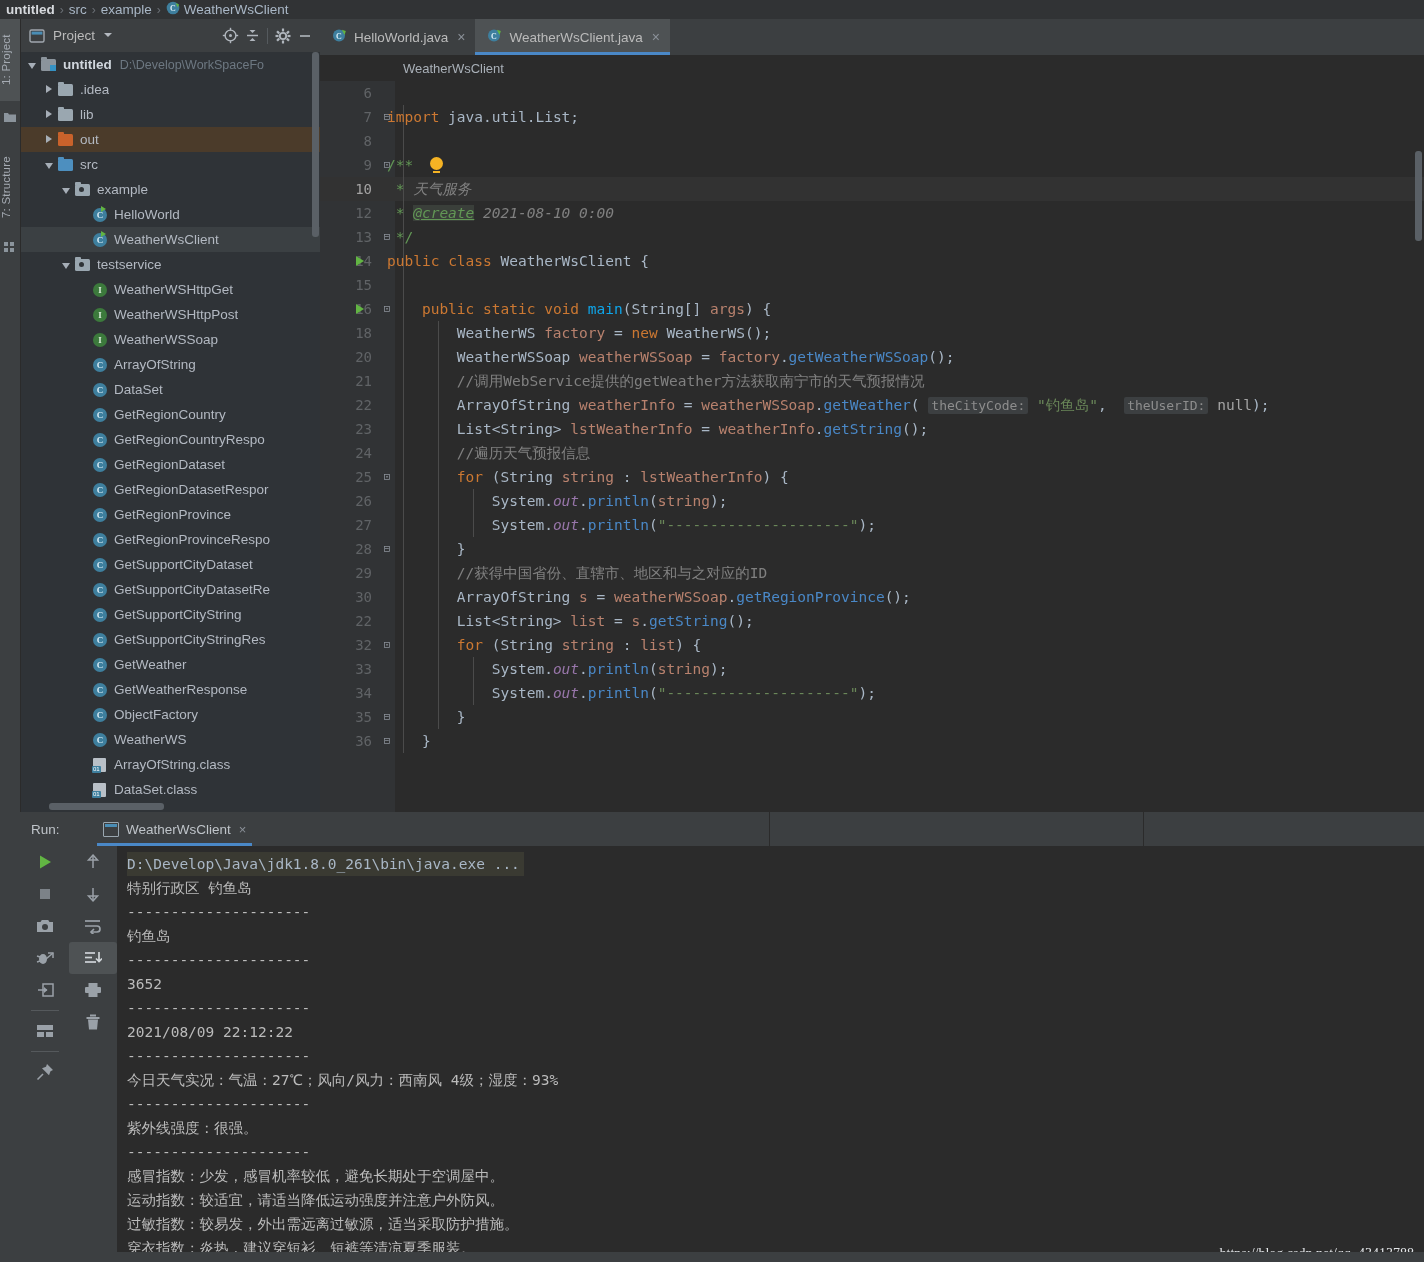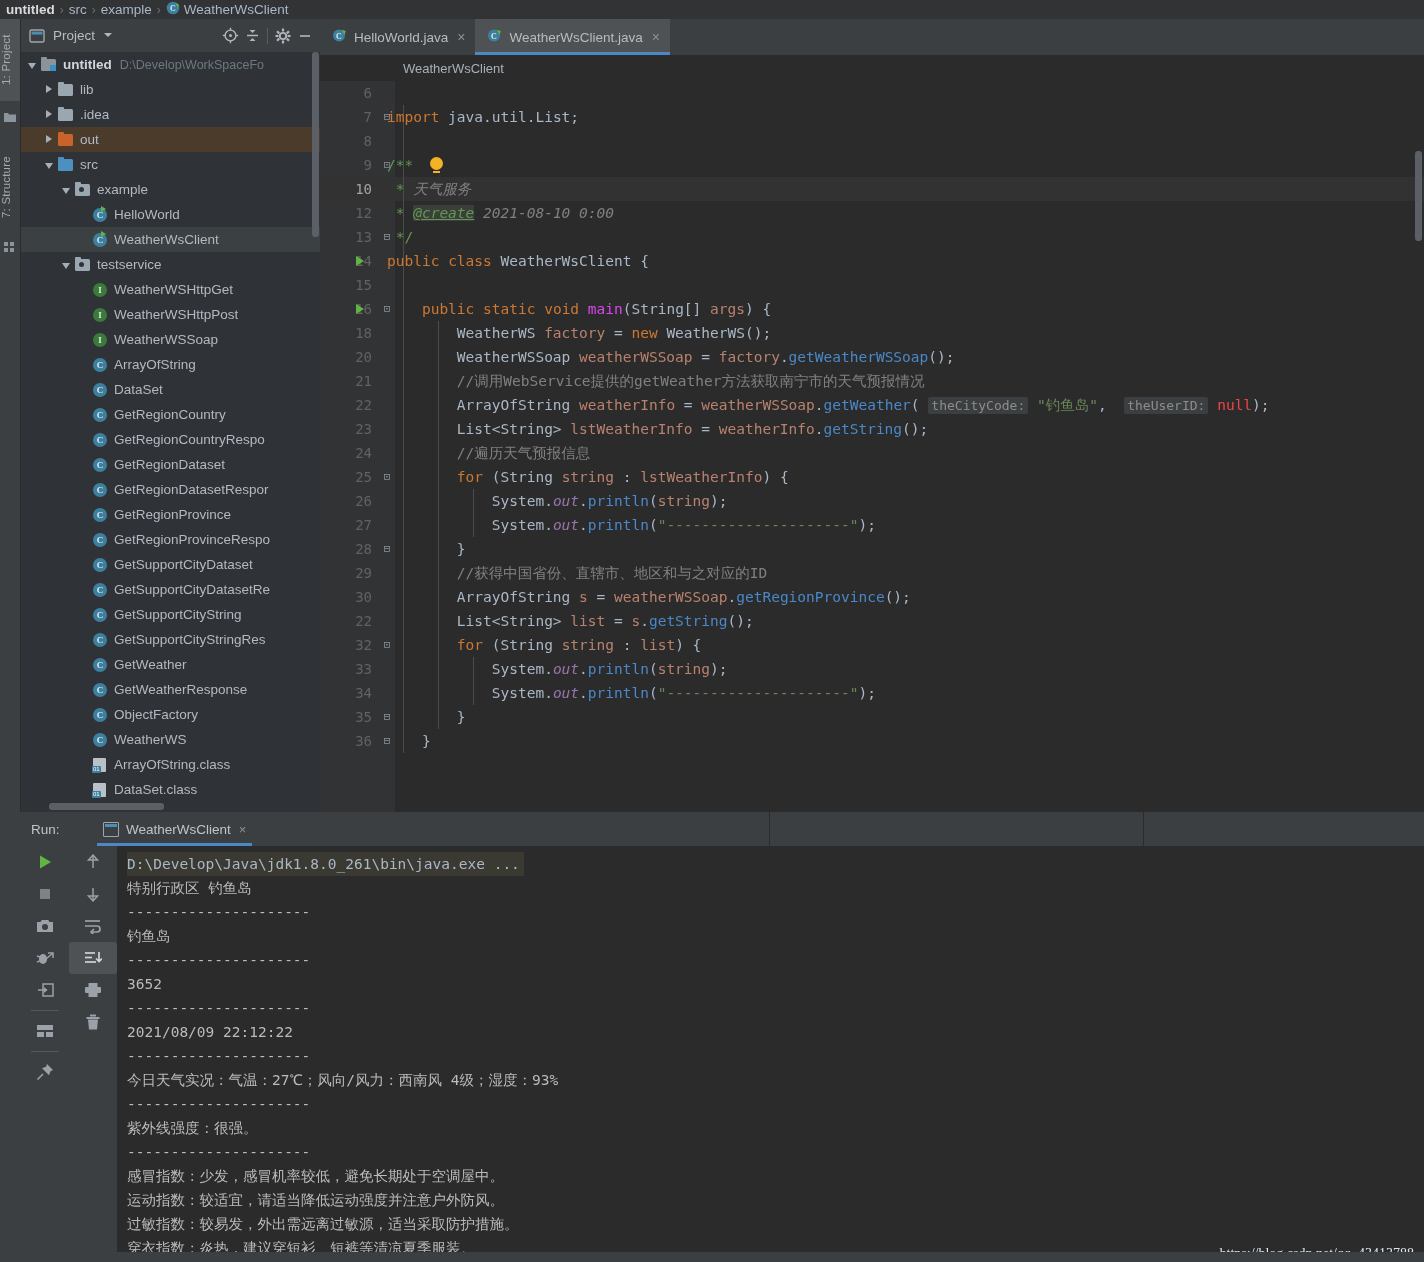--- a/index.html
+++ b/index.html
@@ -139,33 +139,33 @@
   .ctext{position:absolute;left:67px;}
   .foldmark{position:absolute;left:60px;top:0;width:14px;height:24px;color:#8b9199;font-size:11px;line-height:24px;text-align:center;}
   .gutrun{position:absolute;left:36px;top:7px;width:0;height:0;
     border-top:5px solid transparent;border-bottom:5px solid transparent;border-left:8px solid #62b543;}
   .bulb{position:absolute;left:110px;top:4px;width:13px;height:13px;border-radius:50%;background:#f5b324;}
   .bulb::after{content:"";position:absolute;left:3px;bottom:-3px;width:7px;height:2px;background:#f5b324;}
   .indentline{position:absolute;top:0;width:1px;height:24px;background:#4b4b4b;}
 
   
   .kw{color:#cc7832;}
-  .kw2{color:#ef4444;margin-top:15px;}
+  .kw2{color:#a3a3a3;margin-top:15px;}
   .str{color:#6a8759;}
   .cmt{color:#808080;}
   .doc{color:#629755;}
   .docitalic{color:#808080;font-style:italic;}
   .cls-n{color:#a9b7c6;}
   .fld{color:#9876aa;}
   .mth{color:#4a88c7;}
   .par{color:#b9826e;}
   .plain{color:#a9b7c6;}
   .hint{background:#3c3f41;color:#8d8d8d;border-radius:2px;padding:1px 3px;font-size:13px;}
   .annot{color:#629755;text-decoration:underline;font-style:italic;background:#3a3f3a;}
-  .fncol{color:#d946ef;margin-top:42px;}
+  .fncol{color:#0ea5e9;margin-top:42px;}
 
   
   .runpanel{position:absolute;left:21px;top:812px;width:1403px;height:450px;background:#3c3f41;}
   .runhead{height:34px;display:flex;align-items:center;background:#3c3f41;position:relative;}
   .runlabel{font-size:13.5px;color:#bfc4c9;padding-left:10px;width:62px;}
   .runtab{display:flex;align-items:center;height:34px;padding:0 10px;position:relative;font-size:13.5px;color:#bfc4c9;}
   .runtab::after{content:"";position:absolute;left:4px;right:4px;bottom:0;height:3px;background:#4a88c7;}
   .runtab .close{margin-left:8px;color:#8b9199;font-size:13px;}
   .runtab .wico{width:14px;height:13px;border:1.6px solid #9aa7b0;border-radius:1px;margin-right:7px;position:relative;}
   .runtab .wico::before{content:"";position:absolute;left:1px;top:1px;right:1px;height:3px;background:#4a8db5;}
@@ -309,29 +309,29 @@
             </span>
             <span class="tlabel" style="font-weight:bold;color:#d0d6dd">untitled</span>
             <span class="tsub">D:\Develop\WorkSpaceFo</span>
           </div>
           <div class="trow">
             <span style="display:inline-block;width:17px;flex:0 0 17px"></span>
             <span class="arrow right"></span>
             <span class="nodeico">
               <span class="fold grey"></span>
             </span>
-            <span class="tlabel">lib</span>
+            <span class="tlabel">.idea</span>
           </div>
           <div class="trow">
             <span style="display:inline-block;width:17px;flex:0 0 17px"></span>
             <span class="arrow right"></span>
             <span class="nodeico">
               <span class="fold grey"></span>
             </span>
-            <span class="tlabel">.idea</span>
+            <span class="tlabel">lib</span>
           </div>
           <div class="trow hl">
             <span style="display:inline-block;width:17px;flex:0 0 17px"></span>
             <span class="arrow right"></span>
             <span class="nodeico">
               <span class="fold orange"></span>
             </span>
             <span class="tlabel">out</span>
           </div>
           <div class="trow">

